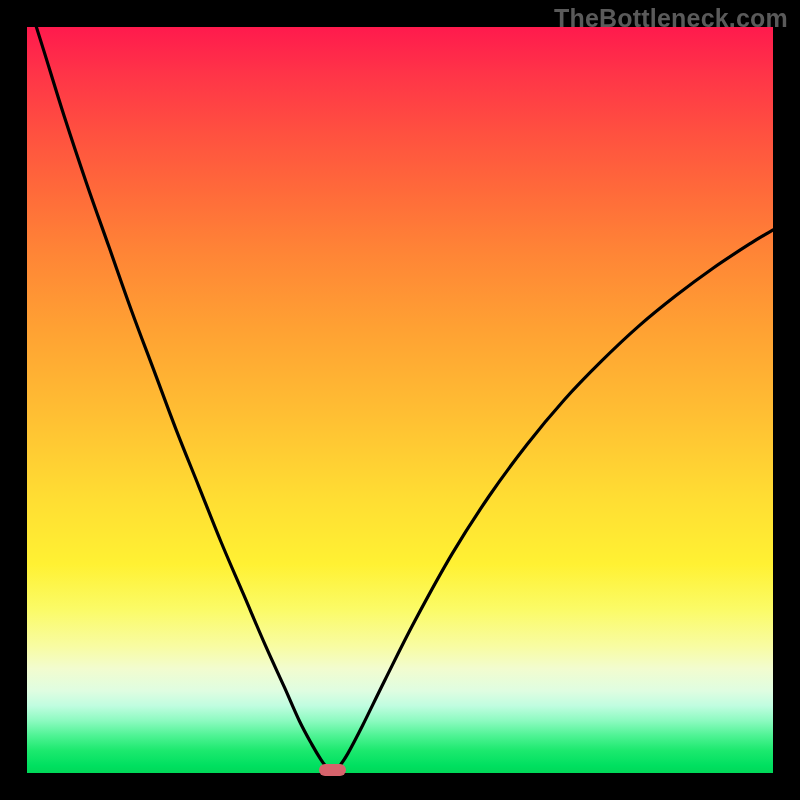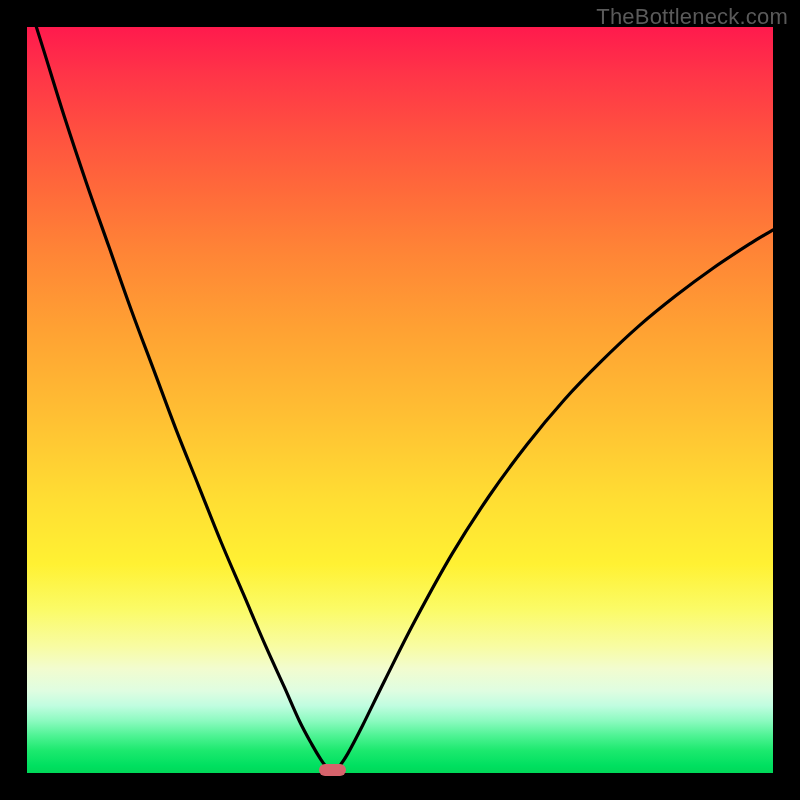--- a/index.html
+++ b/index.html
@@ -41,22 +41,22 @@
       #1ce96e 97%,
       #00e060 99%,
       #00d858 100%
     );
   }
   .watermark {
     position: absolute;
     top: 4px;
     right: 12px;
     color: #5a5a5a;
-    font-size: 22px;
-    font-weight: 400;
+    font-size: 25px;
+    font-weight: 700;
     letter-spacing: 0.2px;
     user-select: none;
   }
   svg.curve {
     position: absolute;
     top: 0;
     left: 0;
   }
   .marker {
     position: absolute;

